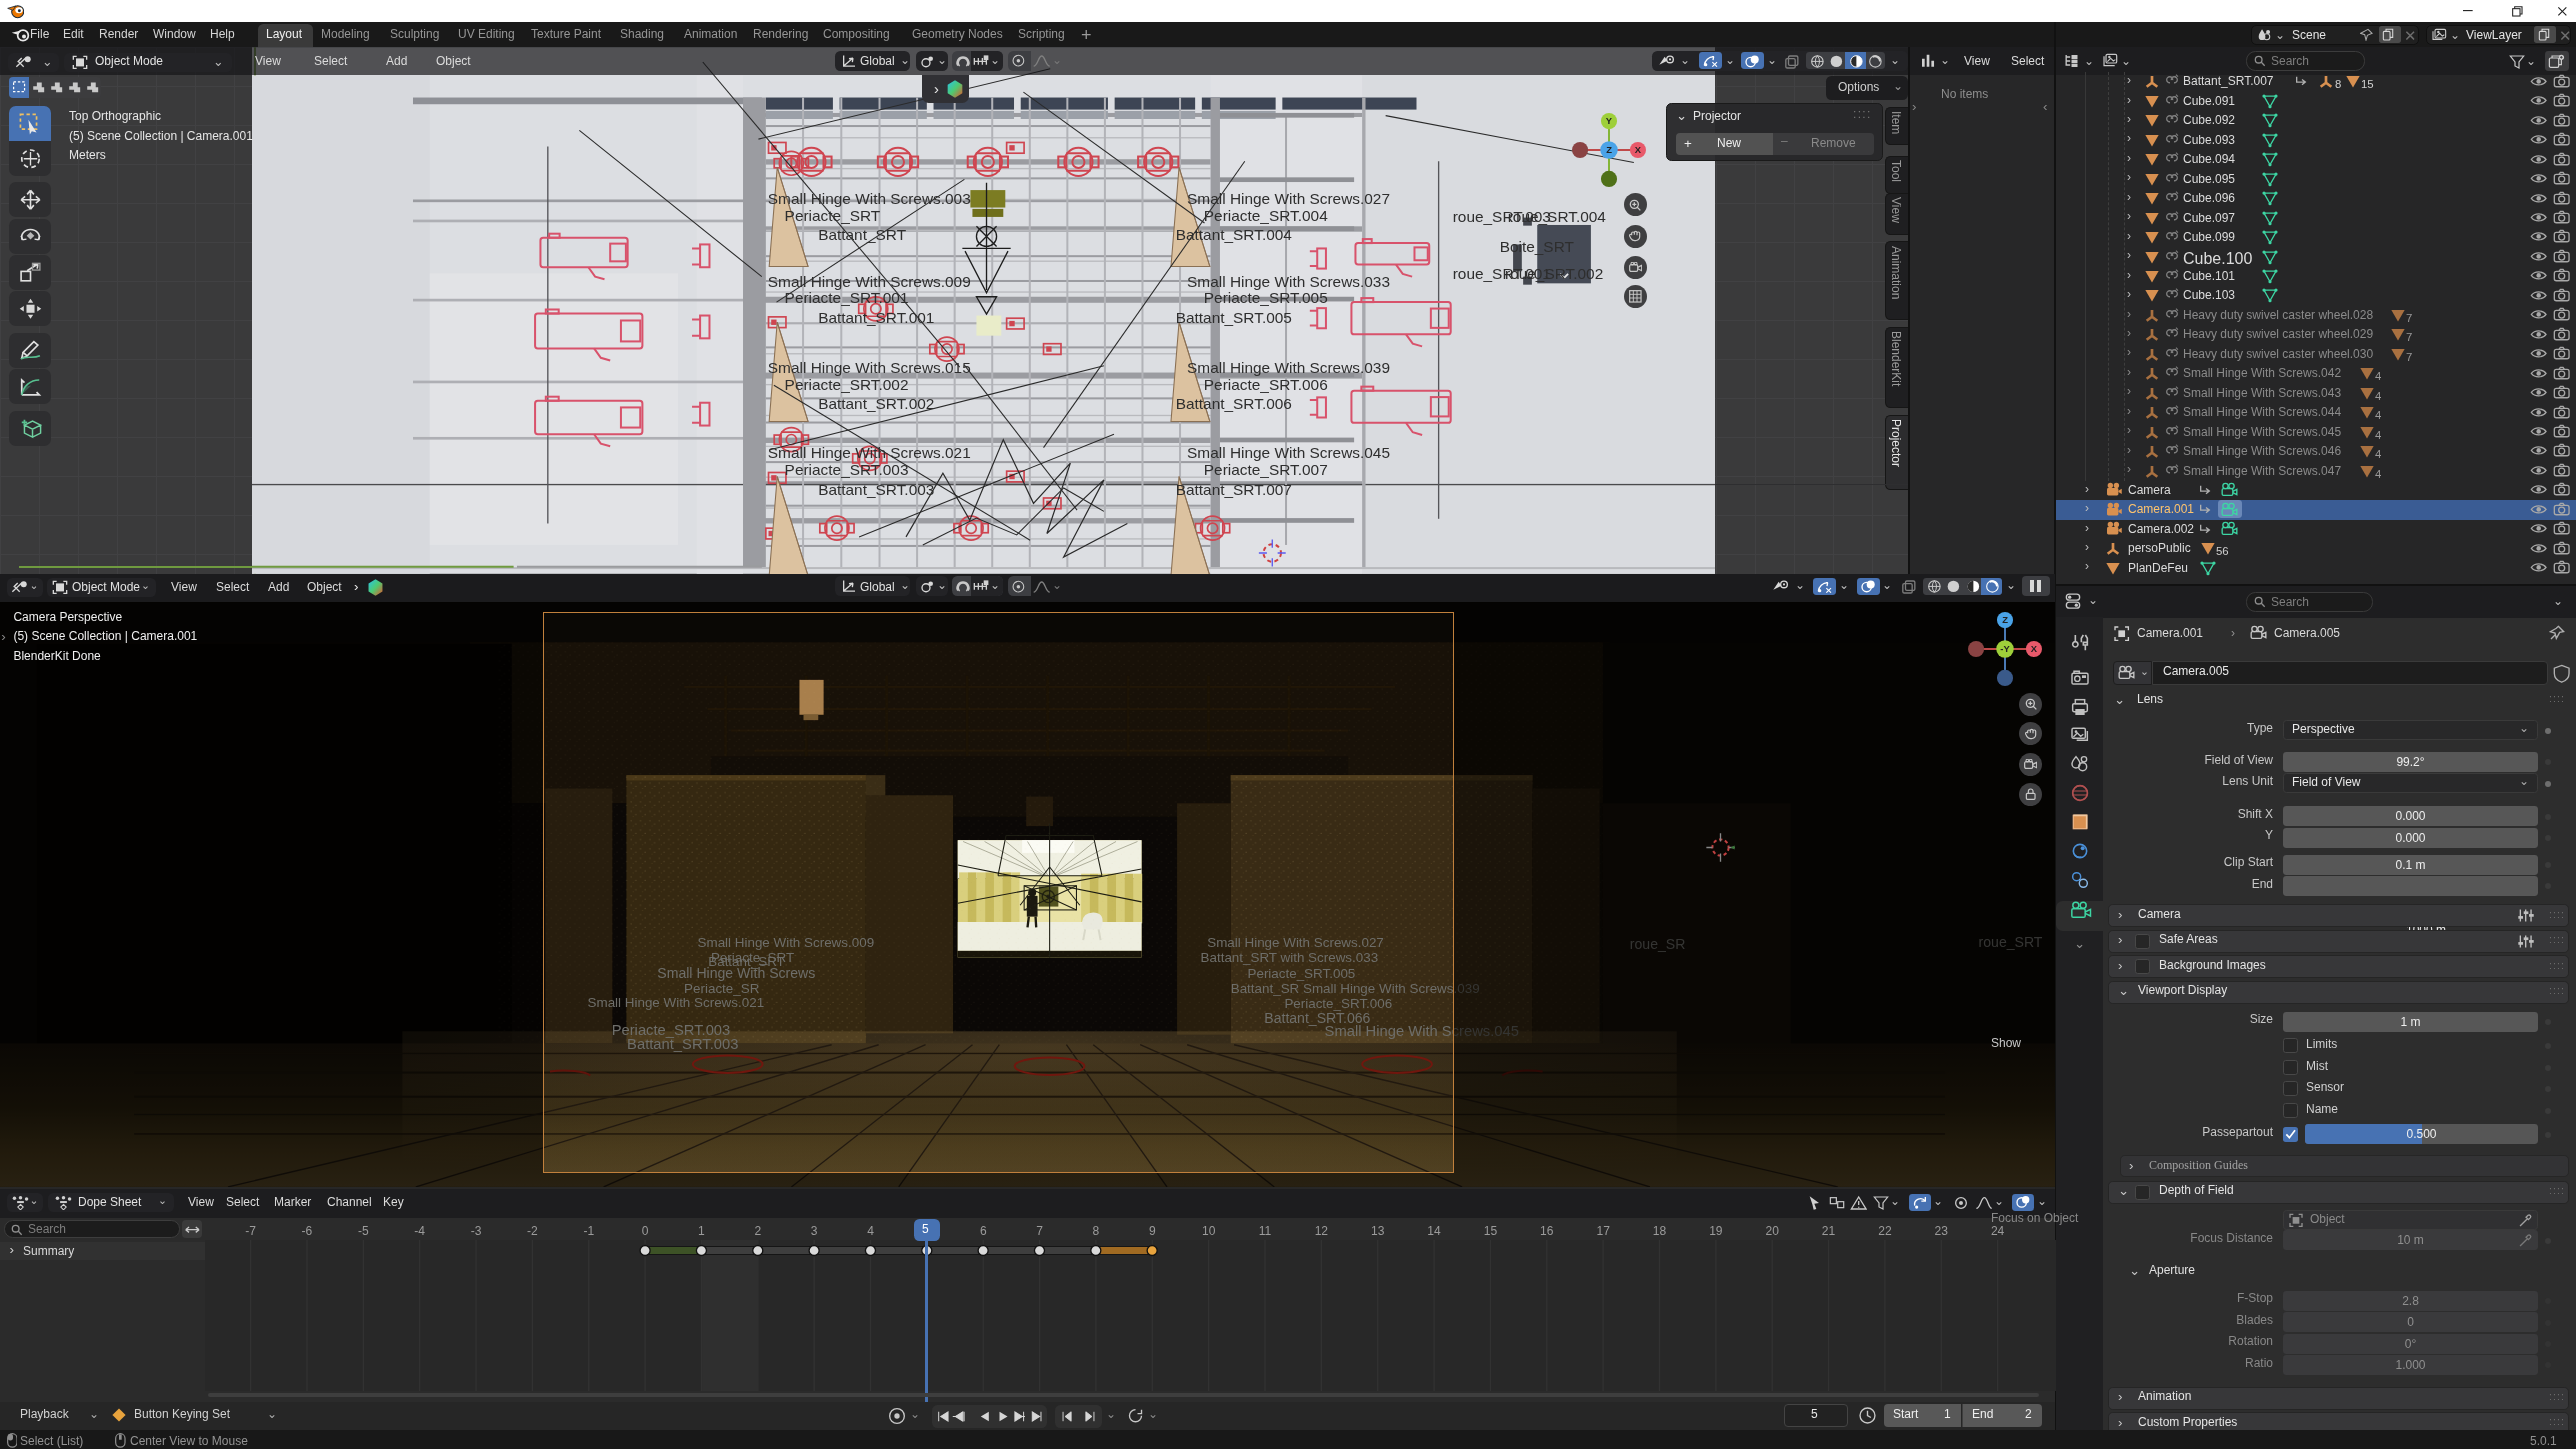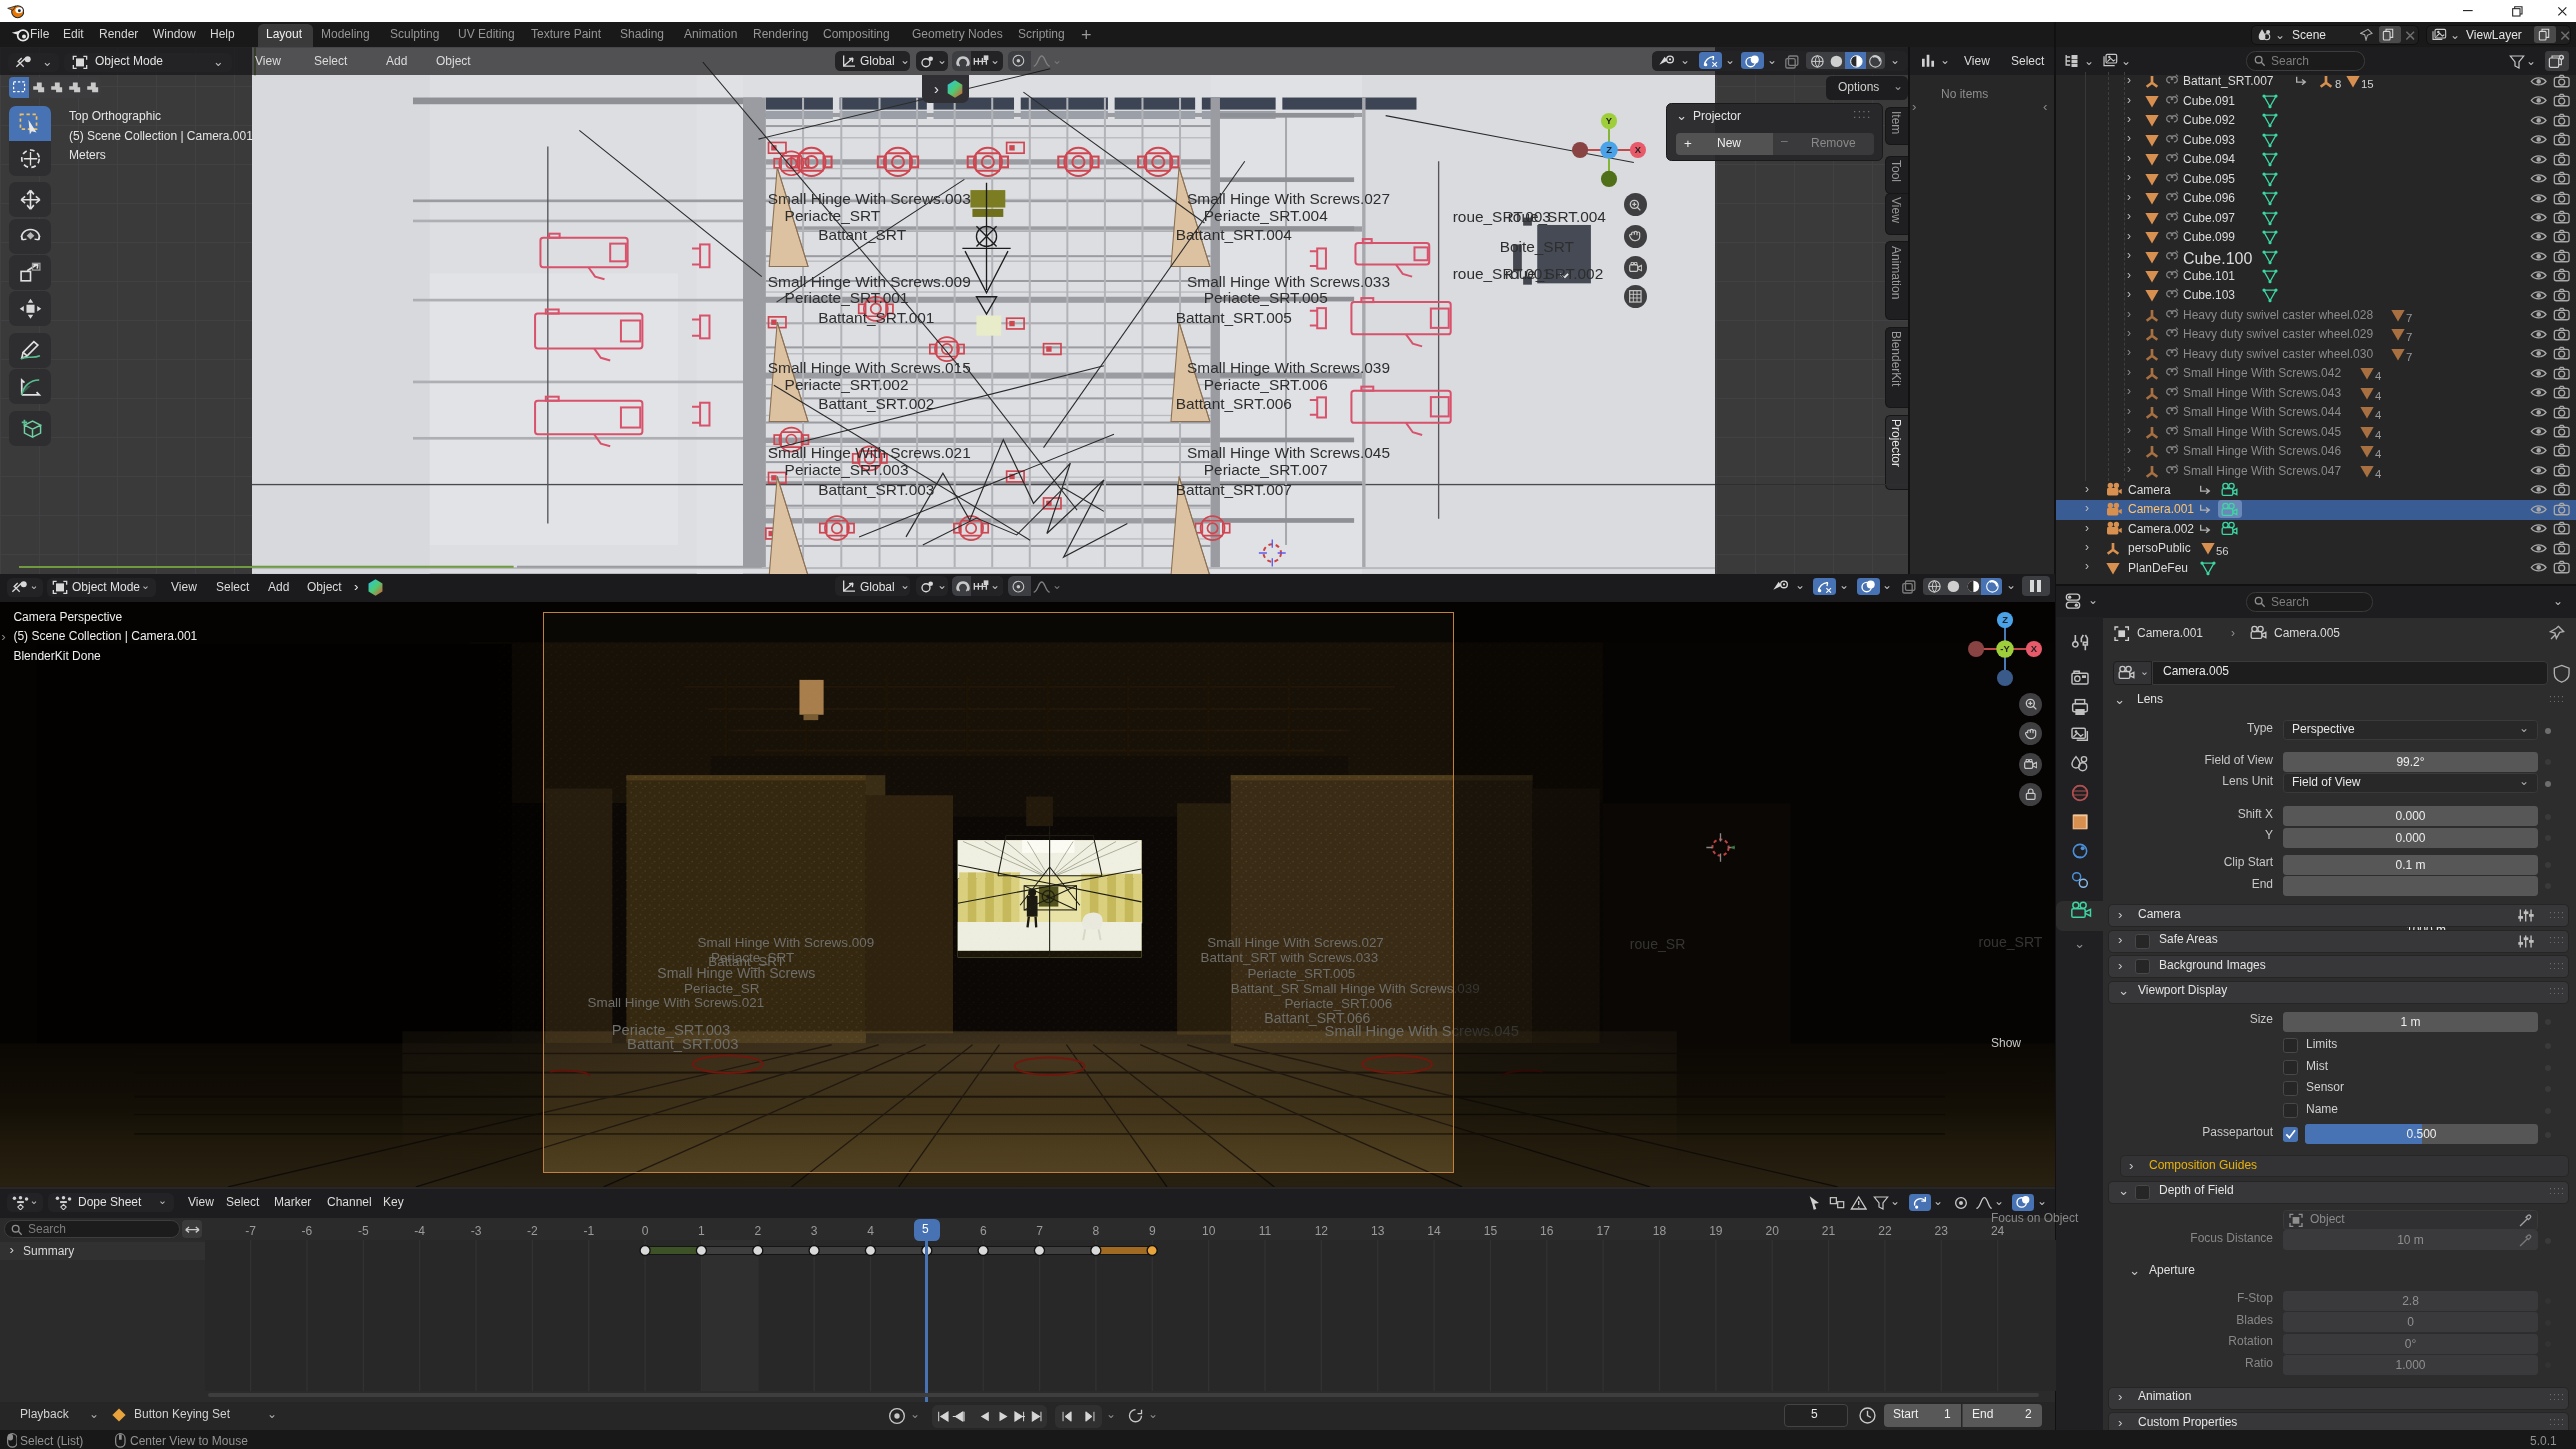--- a/index.html
+++ b/index.html
@@ -2004,21 +2004,21 @@
 <svg class="abs" style="left:2285px;top:1129px" width="11.4" height="10.7" viewBox="0 0 17 16">
       <path d="M2 8 l4.5 5 L15 2" fill="none" stroke="#fff" stroke-width="2.6"></path>
     </svg>
 <div class="abs" style="left:2305px;top:1124px;width:233px;height:20px;background:#565656;border-radius:3.4px;overflow:hidden;">
       <div class="abs" style="left:0;top:0;width:50%;height:20px;background:#4772b3;"></div>
     </div>
 <div class="abs vcent" style="left:2305px;top:1124px;width:233px;height:20px;justify-content:center;font-size:12px;color:#f0f0f0;">0.500</div>
 <div class="abs" style="left:2545px;top:1132px;width:6px;height:6px;border-radius:50%;background:#3a3a3a;"></div>
 <div class="abs" style="left:2120px;top:1155px;width:449px;height:21.5px;background:#333335;border:0.7px solid #262626;border-radius:4.7px;"></div>
 <div class="txt" style="left:2129px;top:1158px;font-size:13.4px;color:#c8c8c8;">›</div>
-<div class="txt" style="left:2149px;top:1158px;font-size:12px;color:#eab308;">Composition Guides</div>
+<div class="txt" style="left:2149px;top:1158px;font-size:12px;color:#a3a3a3;font-family:Liberation Serif, serif;">Composition Guides</div>
 <div class="abs" style="left:2108px;top:1181px;width:461px;height:23px;background:#373739;border:0.7px solid #252525;border-radius:4.7px;"></div>
 <div class="txt" style="left:2118px;top:1183px;font-size:13.4px;color:#c8c8c8;">⌄</div>
 <div class="abs" style="left:2135px;top:1185px;width:15.4px;height:15.4px;background:#262626;border:0.7px solid #484848;border-radius:2.7px;"></div>
 <div class="txt" style="left:2159px;top:1183px;font-size:12px;color:#e4e4e4;">Depth of Field</div>
 <div class="txt" style="left:2549px;top:1184px;font-size:10.7px;color:#6a6a6a;letter-spacing:1px;">::::</div>
 <div class="txt" style="left:1991px;top:1211px;width:282px;text-align:left;font-size:12px;color:#888888;">Focus on Object</div>
 <div class="abs" style="left:2283px;top:1210px;width:255px;height:20px;background:#303032;border:0.7px solid #3a3a3a;border-radius:3.4px;"></div>
 <svg class="abs" style="left:2288px;top:1213px" width="16" height="14.8" viewBox="0 0 24 22">
       <rect x="7" y="6" width="10" height="10" fill="#909090"></rect>
       <path d="M3 7 V2 H8 M16 2 H21 V7 M21 15 V20 H16 M8 20 H3 V15" stroke="#909090" stroke-width="2" fill="none"></path>

